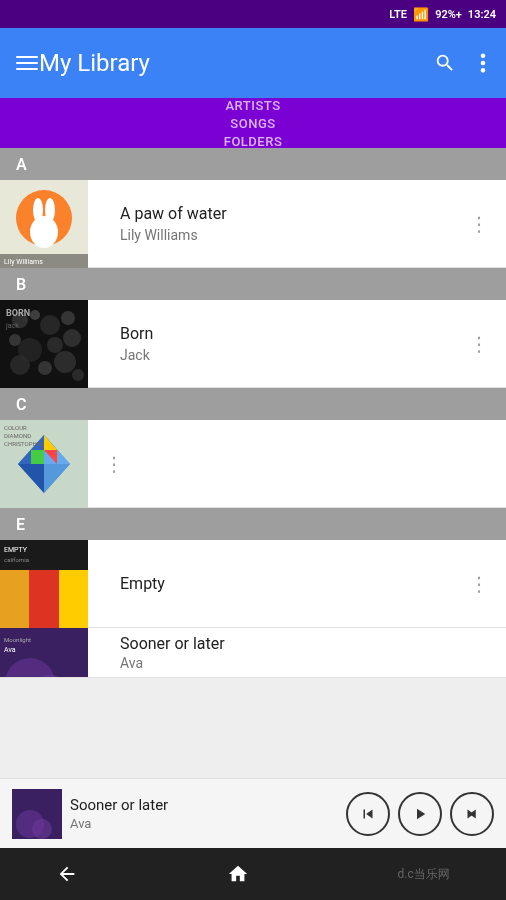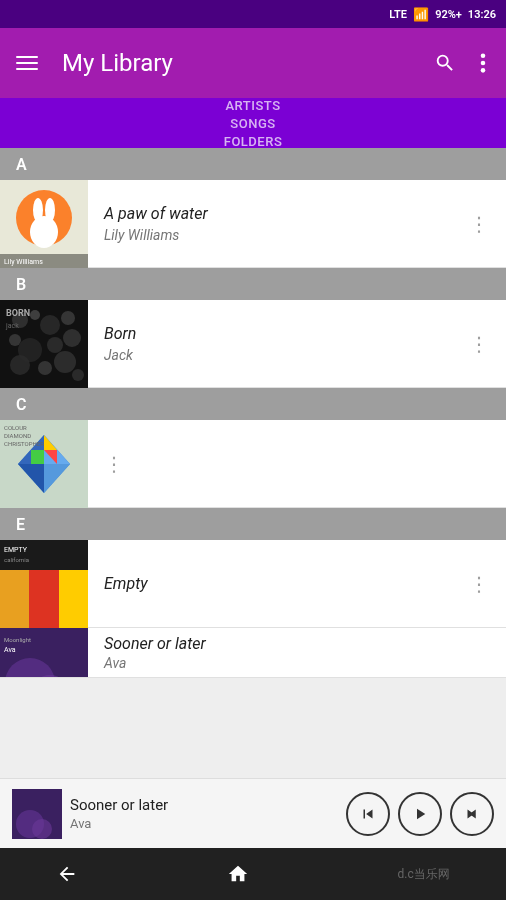--- a/index.html
+++ b/index.html
@@ -25,26 +25,26 @@
     .status-bar-text {
       color: white;
       font-size: 11px;
       font-weight: 600;
       text-align: right;
     }
     .signal-icon { color: white; font-size: 11px; }
 
     
     .app-bar {
-      background: #a21caf;
+      background: #3b82f6;
       height: 70px;
       display: flex;
       align-items: center;
       padding: 0 16px;
-      gap: 24px;
+      gap: 1px;
     }
     .hamburger-icon {
       color: white;
       font-size: 22px;
       cursor: pointer;
       display: flex;
       flex-direction: column;
       gap: 4px;
       justify-content: center;
     }
@@ -132,22 +132,21 @@
     }
     .album-art {
       width: 88px;
       height: 88px;
       flex-shrink: 0;
       overflow: hidden;
       position: relative;
     }
     .album-info {
       flex: 1;
-      padding: 0 16px;
-      font-style: italic;
+      padding: 0 32px;
     }
     .album-name {
       font-size: 16px;
       color: #212121;
       font-weight: 400;
     }
     .album-artist {
       font-size: 14px;
       color: #757575;
       margin-top: 4px;
@@ -262,21 +261,21 @@
     svg { display: block; }
   </style>
 </head>
 <body>
 
 <div class="status-bar">
   <span class="status-bar-text signal-icon">LTE</span>
 
   <span style="color:white;font-size:13px;">📶</span>
   <span class="status-bar-text">92%+</span>
-  <span class="status-bar-text">13:26</span>
+  <span class="status-bar-text">13:24</span>
 </div>
 
 <div class="app-bar">
   <div class="hamburger-icon">
     <span></span>
       <span></span>
       <span></span>
   </div>
   <span class="app-title">My Library</span>
   <div class="app-bar-actions">

